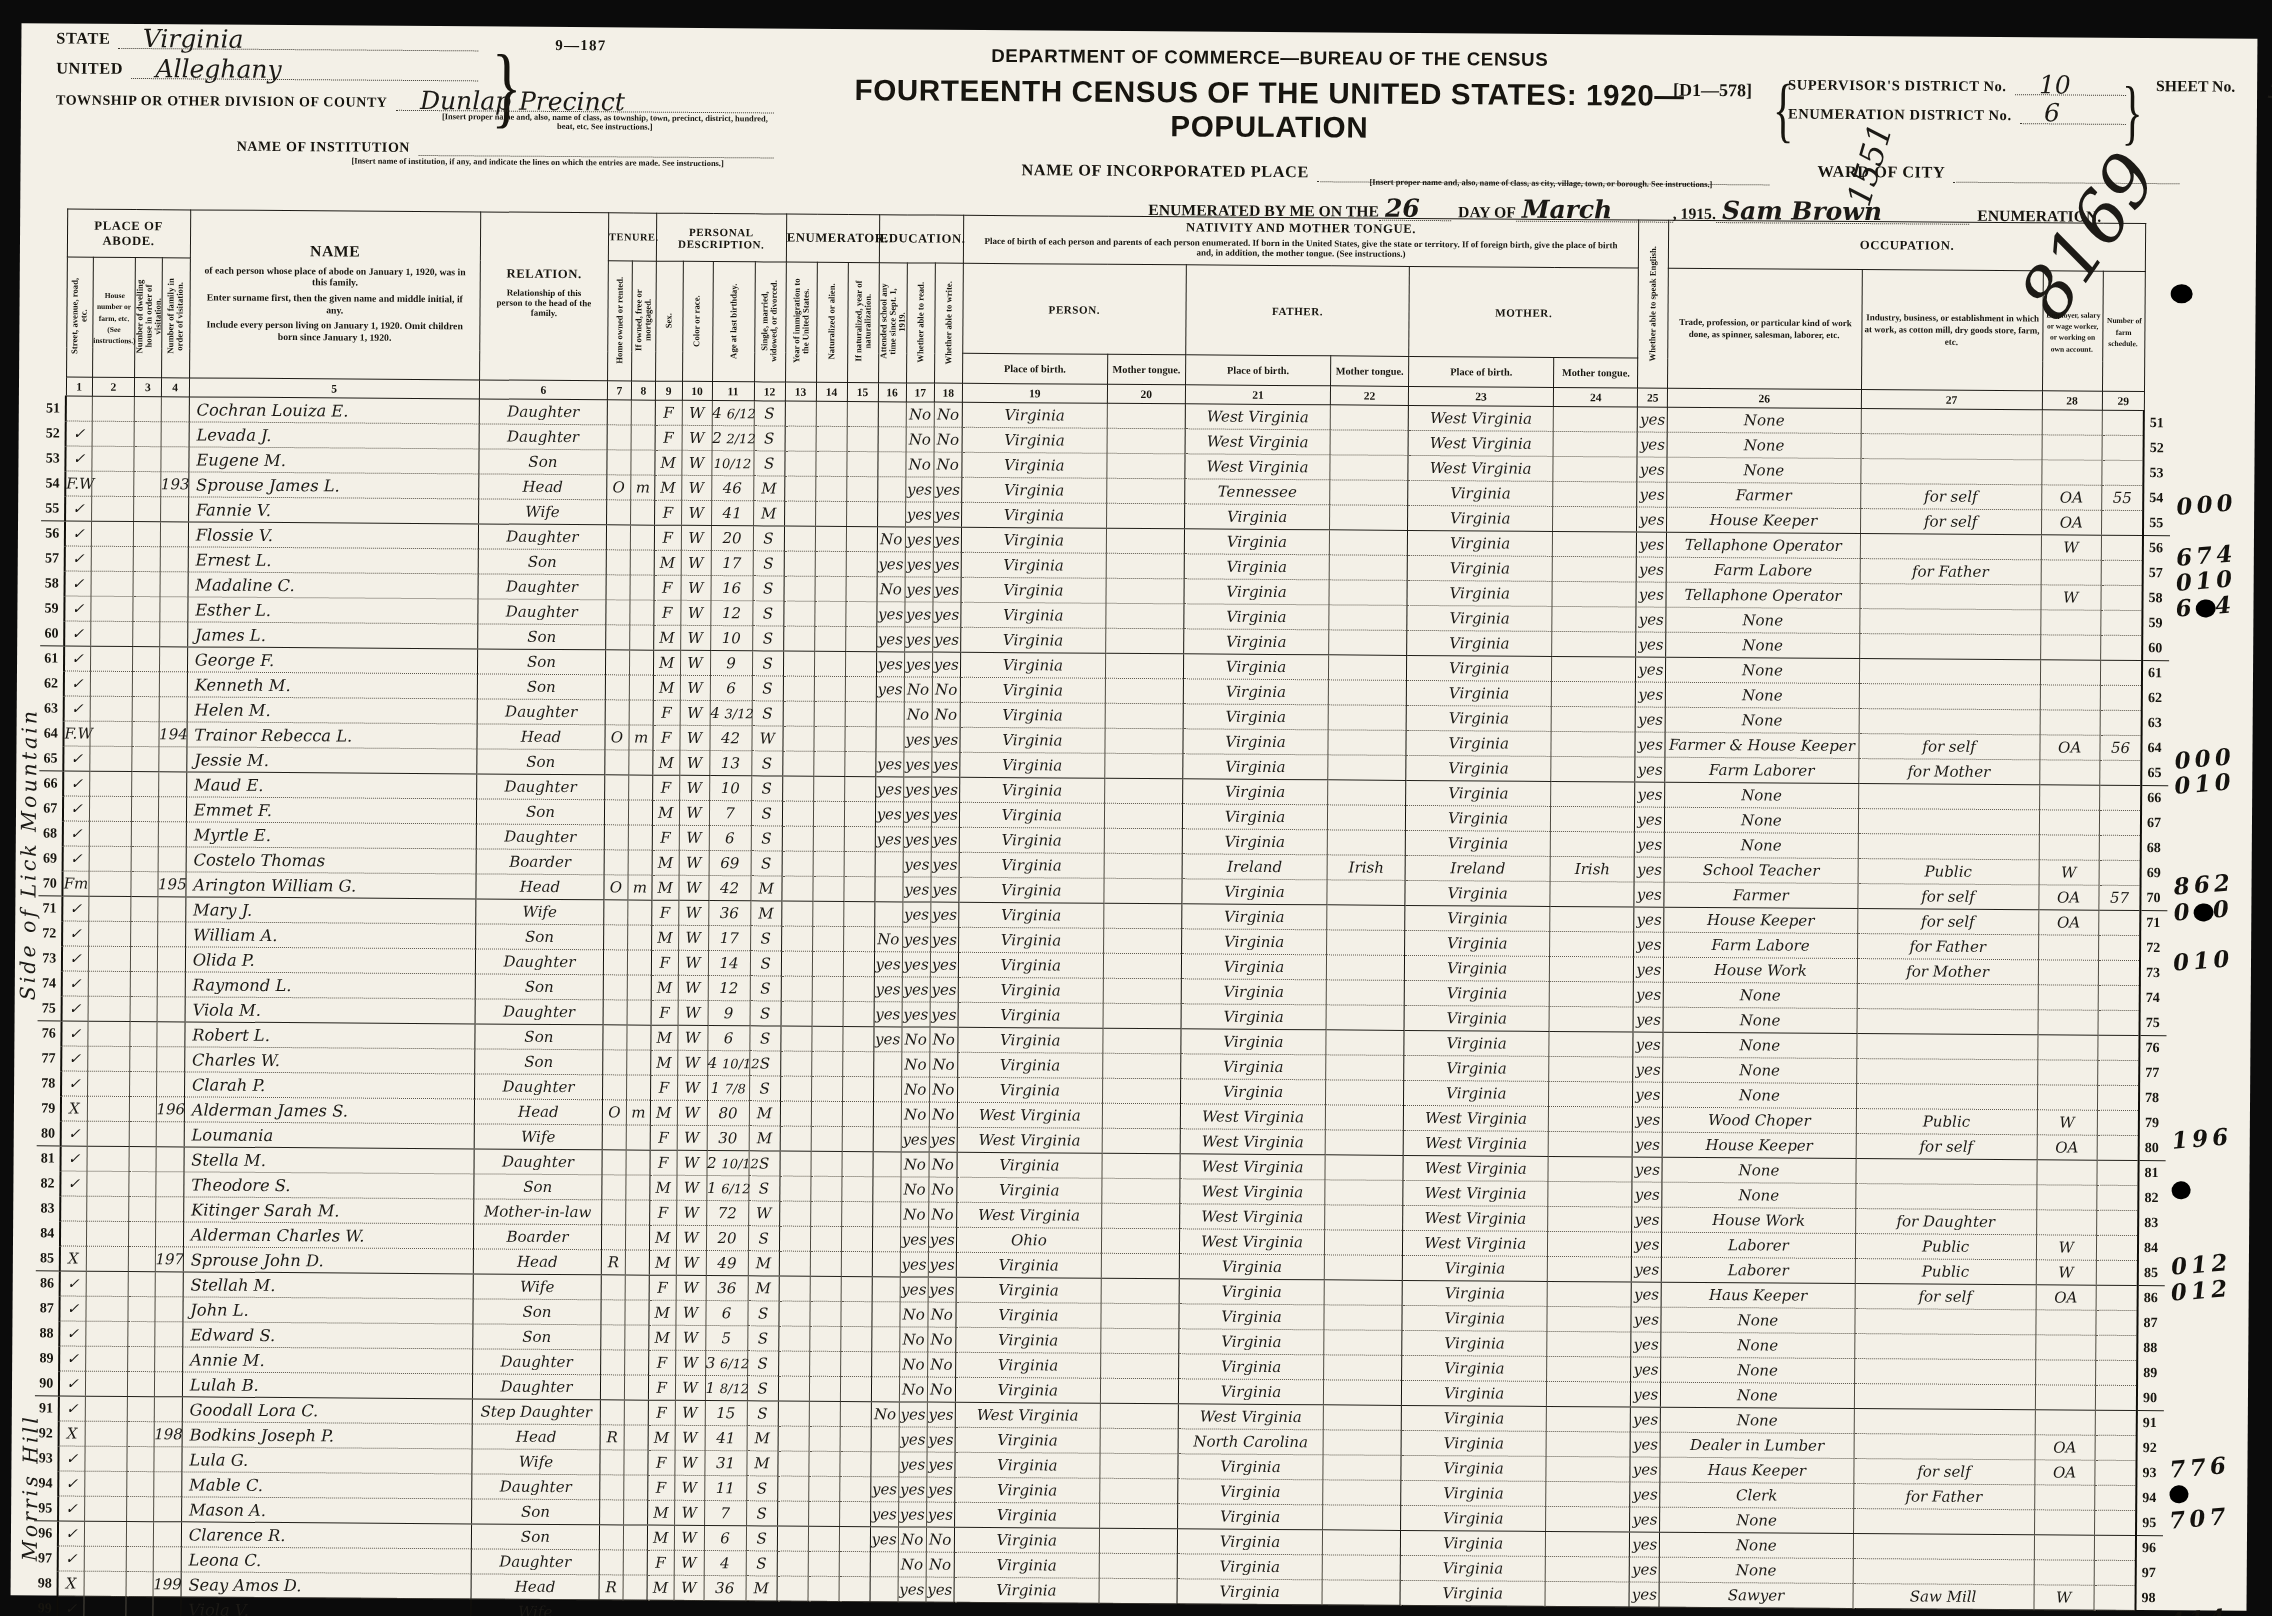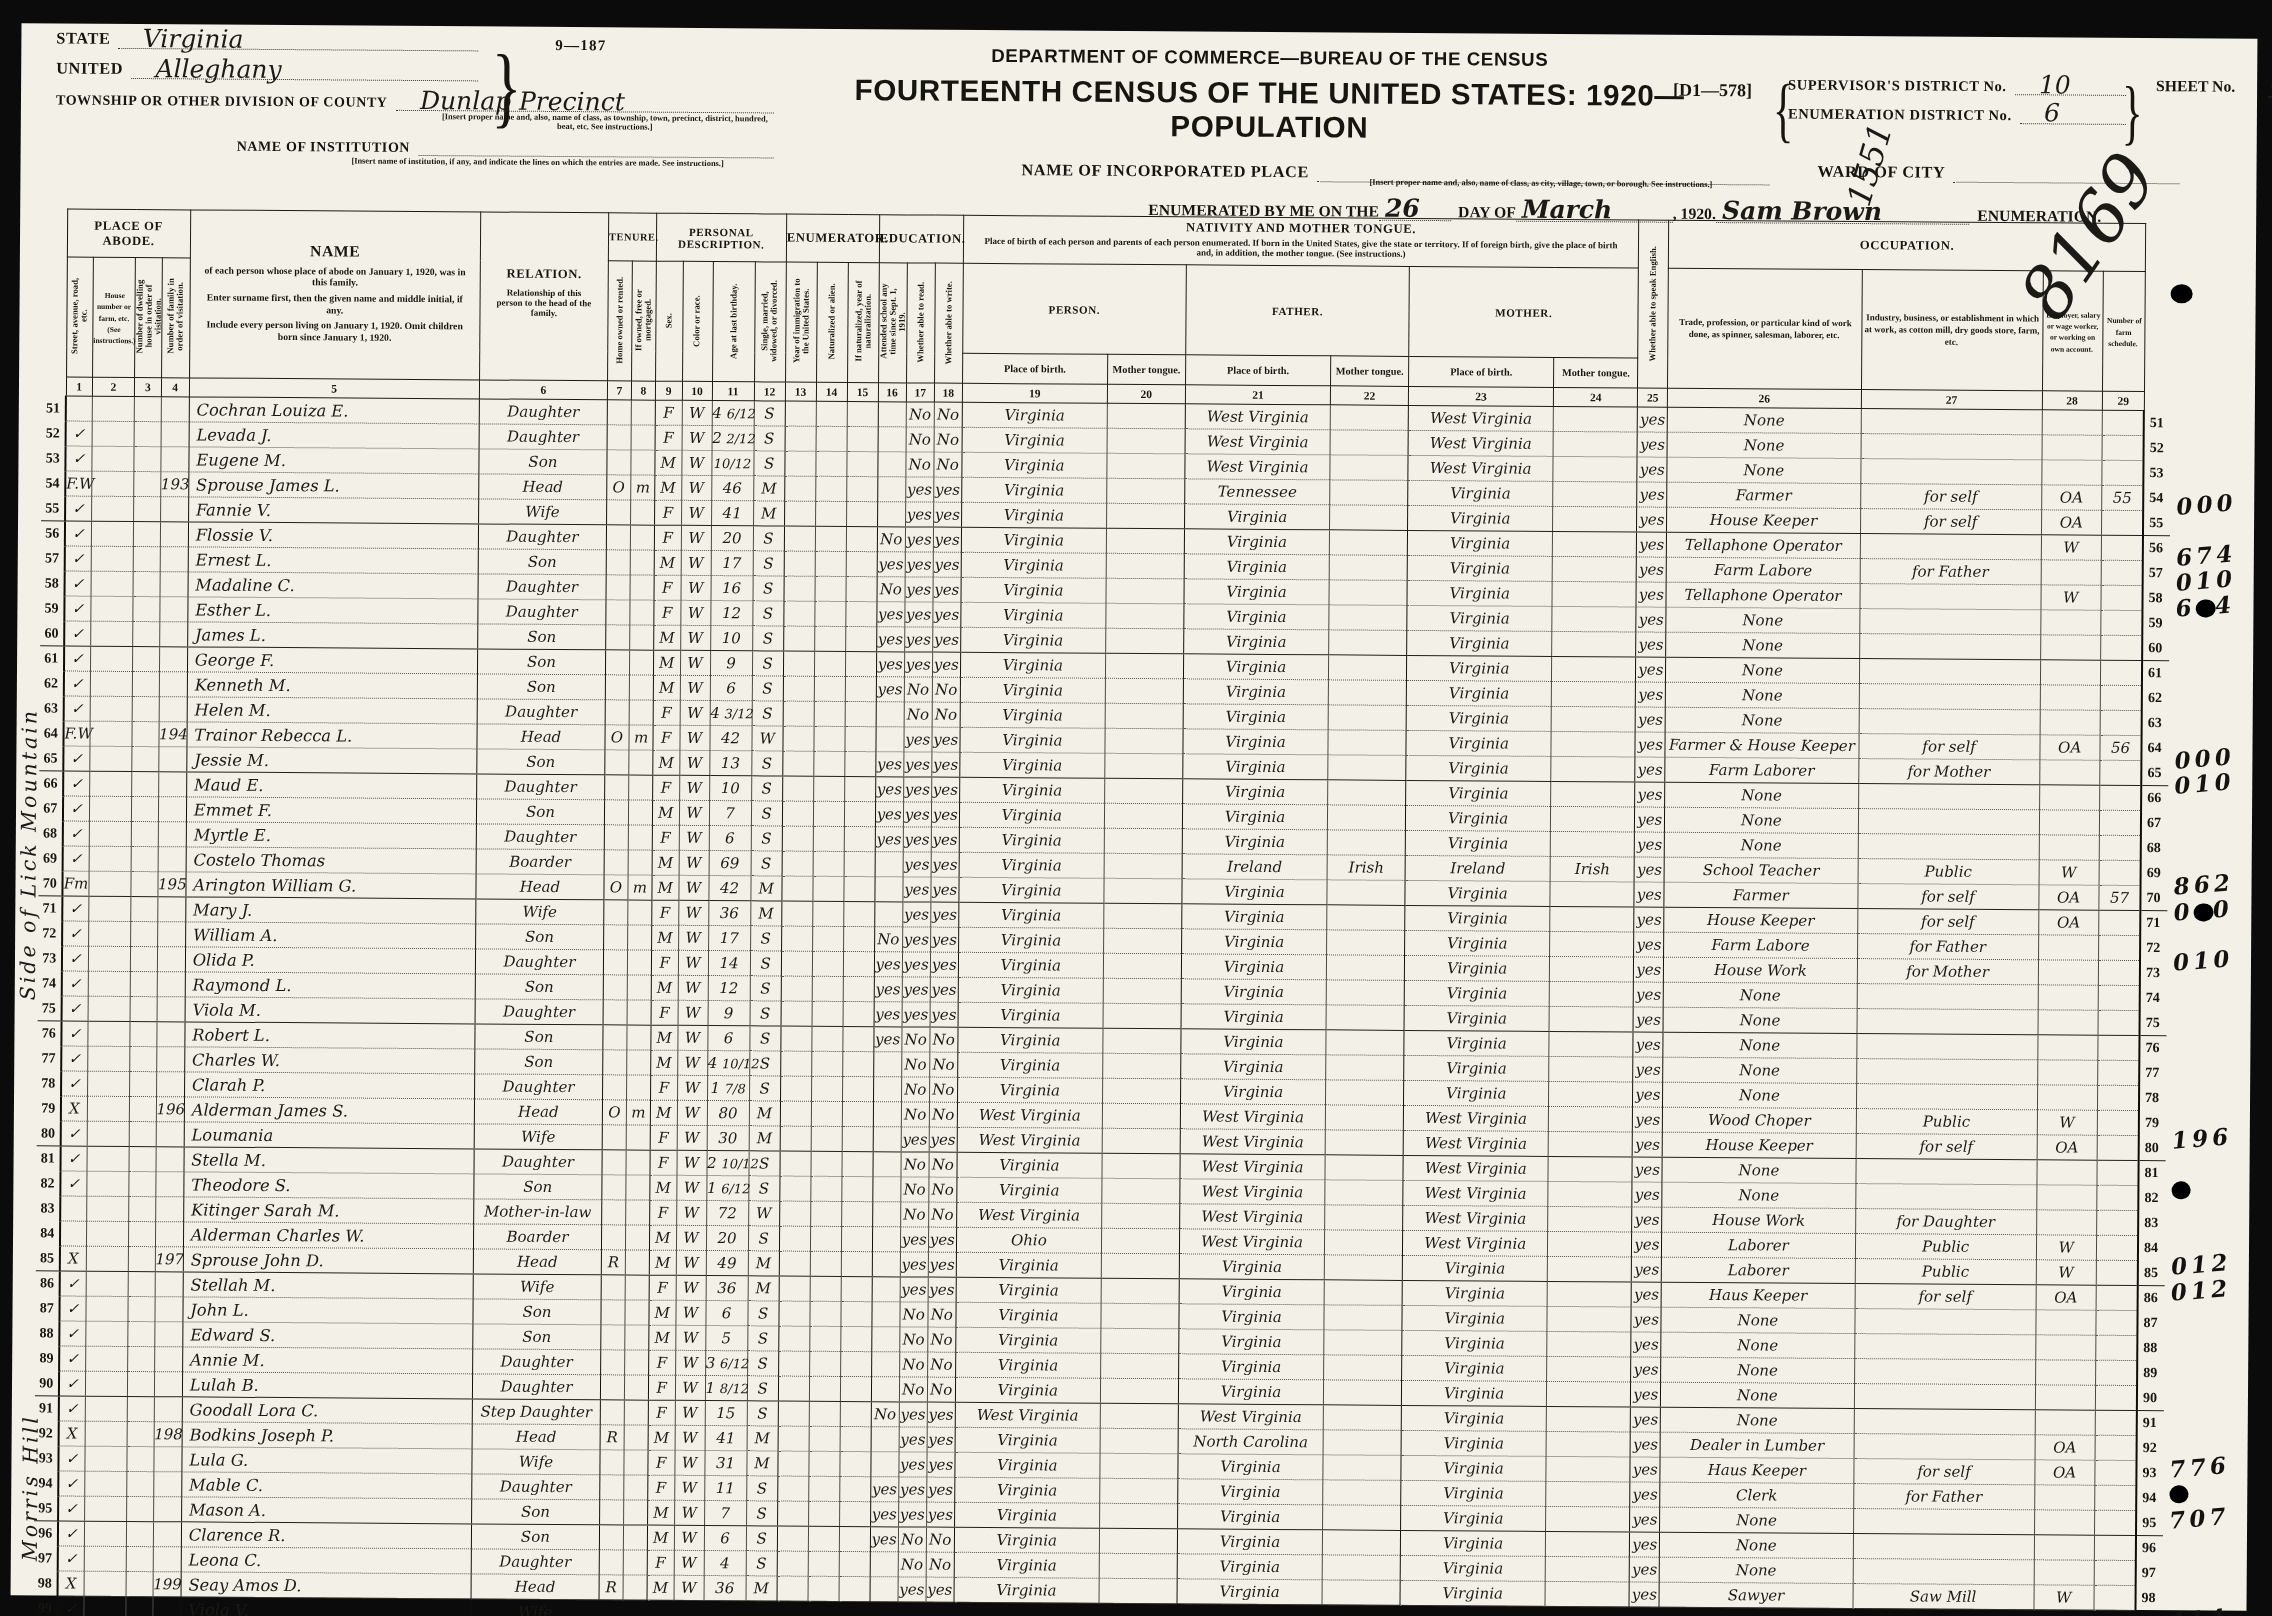--- a/index.html
+++ b/index.html
@@ -127,21 +127,21 @@
 
   <div class="enumline">
     <span>ENUMERATED BY ME ON THE</span>
     <span class="slot" style="width:72px;">
         <span class="hw big">26</span>
       </span>
     <span style="margin-left:7.2px;">DAY OF</span>
     <span class="slot" style="width:157px;">
         <span class="hw big">March</span>
       </span>
-    <span>, 1920.</span>
+    <span>, 1915.</span>
     <span class="slot" style="width:253px;">
         <span class="hw big">Sam Brown</span>
       </span>
     <span style="margin-left:8.4px;">ENUMERATION.</span>
   </div>
 
   <div class="hdr-right">
     <span class="dcode">[D1—578]</span>
     <div class="distblock">
       <span class="obrace">{</span>

